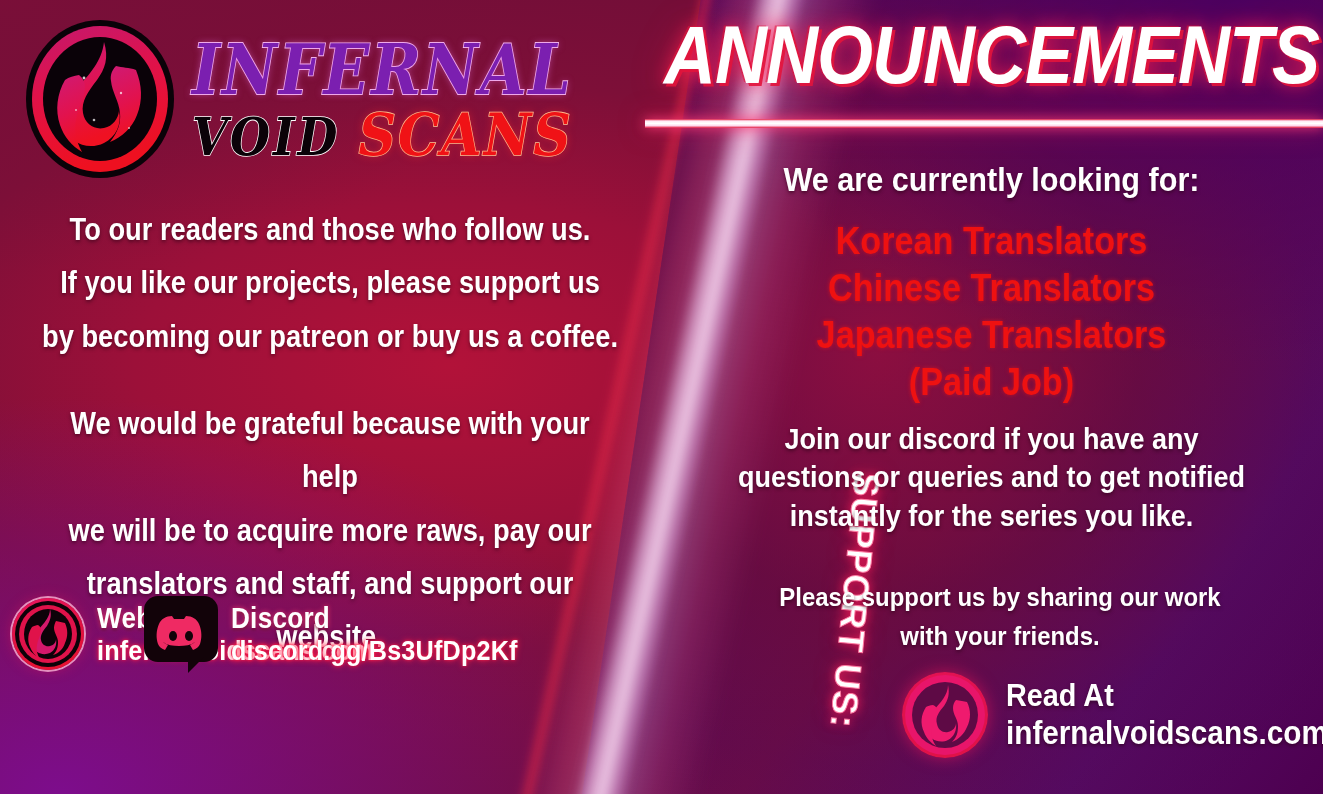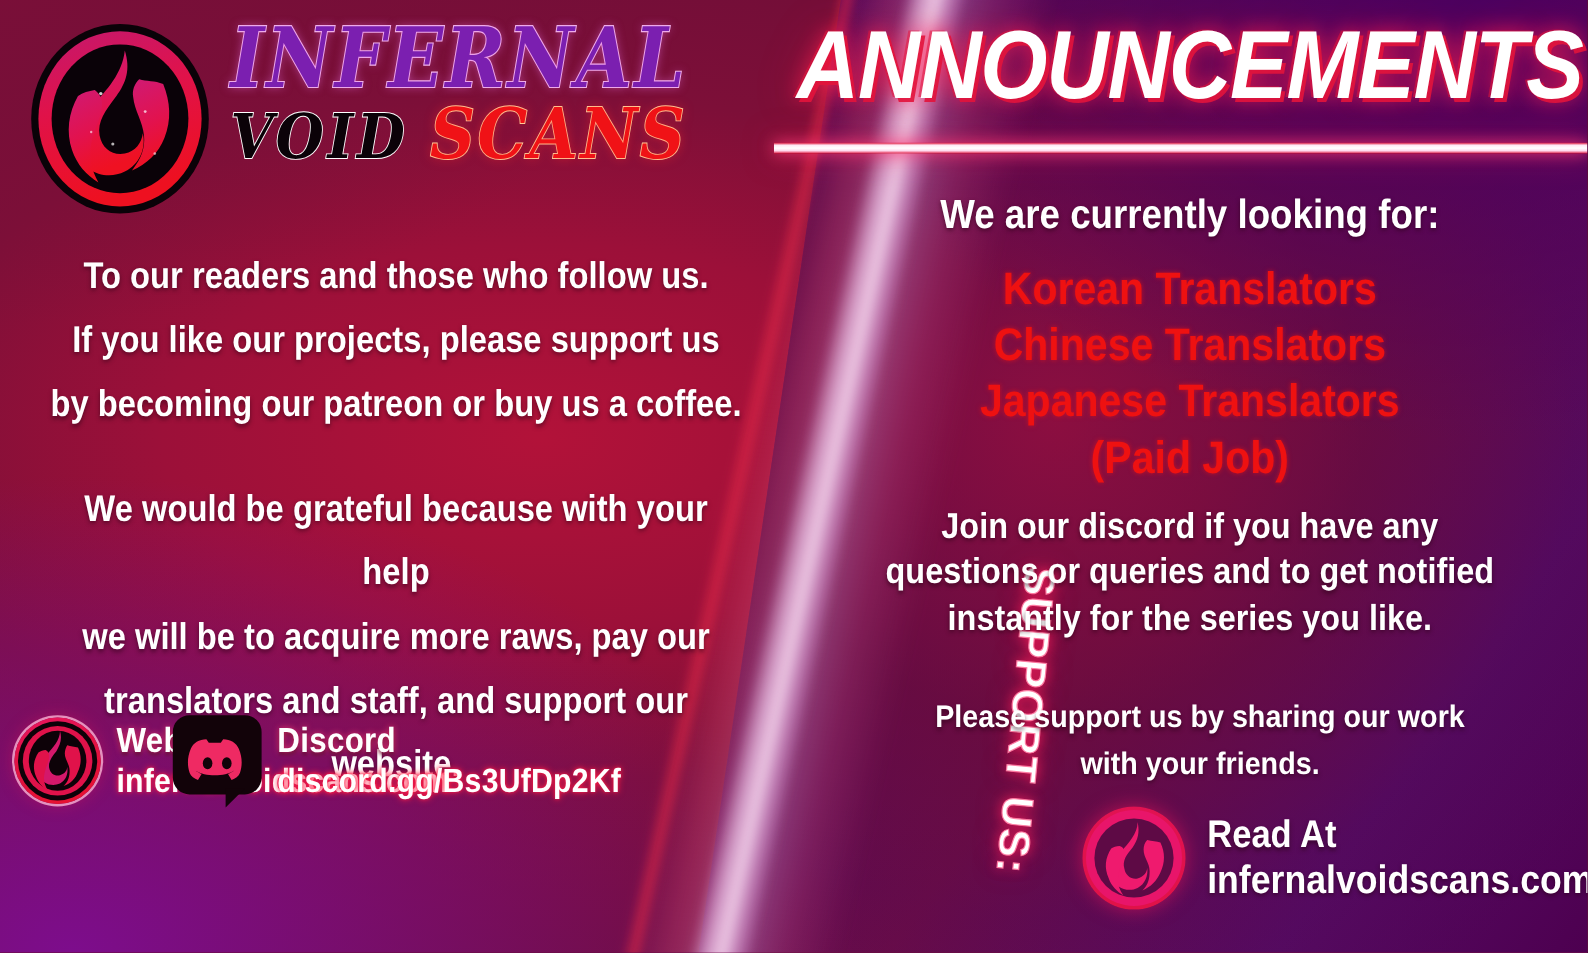--- a/index.html
+++ b/index.html
@@ -73,21 +73,21 @@
   }
   .band .edge-red{
     left:608px;width:16px;
     background:linear-gradient(90deg, rgba(224,30,62,0) 0%, rgba(226,38,70,.75) 60%, rgba(226,38,70,0) 100%);
     filter:blur(4px);
   }
 
   
   .left{position:absolute;left:0;top:0;width:672px;height:794px;}
 
-  .brandrow{position:absolute;left:24px;top:18px;display:flex;align-items:flex-start;gap:16px;}
+  .brandrow{position:absolute;left:24px;top:18px;display:flex;align-items:center;gap:16px;}
 
   .logo-lg{width:152px;height:162px;flex:none;position:relative;}
 
   .wordmark{display:flex;flex-direction:column;line-height:.92;padding-top:4px;}
   .wm-top{
     font-family:"DejaVu Serif", serif;
     font-weight:bold;font-style:italic;
     font-size:60px;letter-spacing:2px;
     color:#7b1fb0;
     -webkit-text-stroke:1.6px #f3b9ec;

